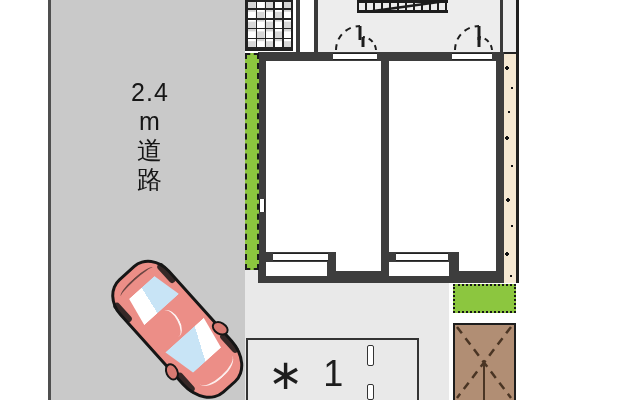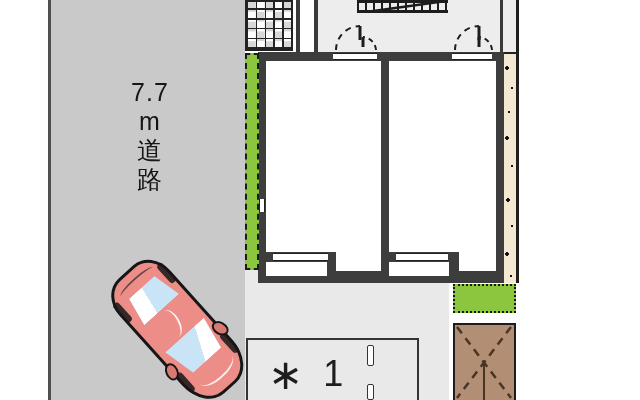--- a/index.html
+++ b/index.html
@@ -69,21 +69,21 @@
   .mirror{position:absolute;width:9px;height:14px;background:#d87a72;border:2px solid #161616;border-radius:50%;}
   .tire{position:absolute;width:7px;height:24px;background:#161616;border-radius:4px;opacity:.85;}
 </style>
 </head>
 <body>
 
 <div id="stage">
 
   <div class="abs road" style="left:48px;top:0;width:197px;height:400px;"></div>
   <div class="abs road-label" style="left:110px;top:78px;width:80px;height:130px;">
-    <span>7.7</span>
+    <span>2.4</span>
     <span>m</span>
     <span>道</span>
     <span>路</span>
   </div>
 
   <div class="abs site" style="left:245px;top:268px;width:13px;height:132px;"></div>
   <div class="abs site" style="left:245px;top:283px;width:204px;height:117px;"></div>
 
   <div class="abs checker" style="left:245px;top:0;width:48px;height:51px;"></div>
 

